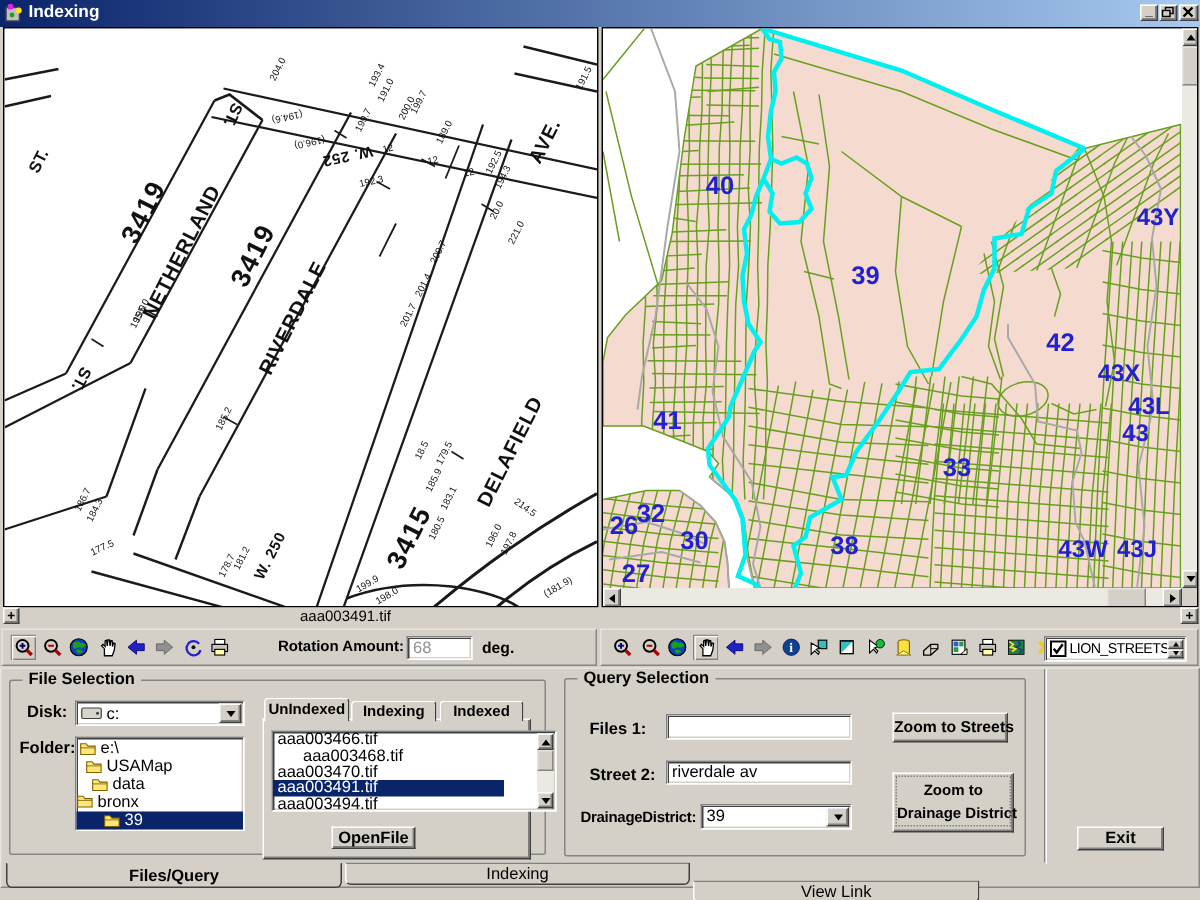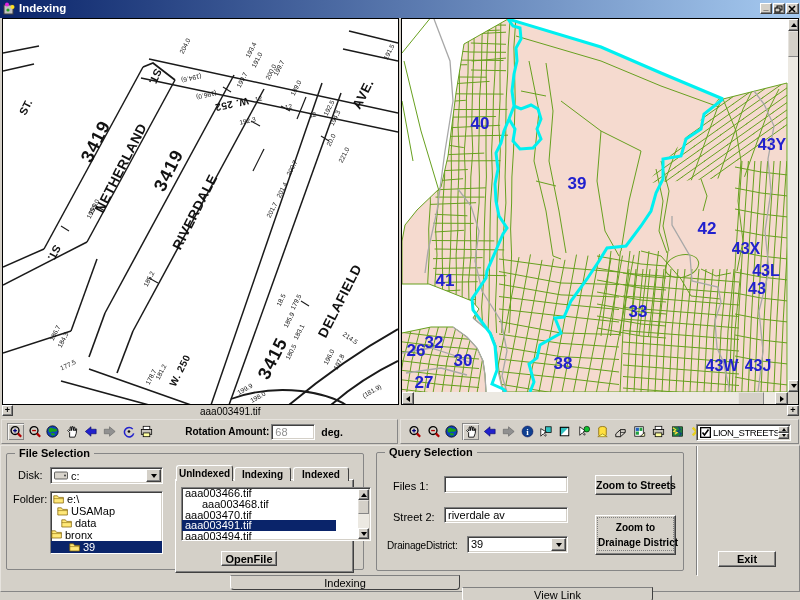--- a/index.html
+++ b/index.html
@@ -1,21 +1,21 @@
 <!DOCTYPE html>
 <html><head><meta charset="utf-8"><style>
 * {margin:0;padding:0;box-sizing:border-box}
 body {width:800px;height:600px;position:relative;font-family:"Liberation Sans",sans-serif;background:#d4d0c8;overflow:hidden}
 .abs {position:absolute}
 .raised2 {border-top:1px solid #e6e3de;border-left:1px solid #e6e3de;border-right:1px solid #868686;border-bottom:1px solid #868686}
 .sunken {border-top:1px solid #808080;border-left:1px solid #808080;border-right:1px solid #fff;border-bottom:1px solid #fff;box-shadow:inset 1px 1px 0 #404040,inset -1px -1px 0 #d4d0c8}
 .btn {background:#d4d0c8;border-top:1px solid #fff;border-left:1px solid #fff;border-right:1px solid #404040;border-bottom:1px solid #404040;box-shadow:inset -1px -1px 0 #808080;font-weight:700;font-size:11px;text-align:center;color:#000}
 .gbox {border:1px solid #868686;border-radius:2px;position:absolute}
 .gbox>span {position:absolute;top:-7px;left:8px;background:#d4d0c8;padding:0 4px;font-weight:700;font-size:11px}
-.lbl {position:absolute;font-weight:400;font-size:11px;color:#000}
+.lbl {position:absolute;font-weight:700;font-size:11px;color:#000}
 .tb {position:absolute;background:#d4d0c8;display:flex;align-items:center}
 .sbtn {background:#d4d0c8;border-top:1px solid #fff;border-left:1px solid #fff;border-right:1px solid #404040;border-bottom:1px solid #404040;box-shadow:inset -1px -1px 0 #808080;font-size:7px;color:#000;display:flex;align-items:center;justify-content:center}
 
 .tri-u {width:0;height:0;border-left:3px solid transparent;border-right:3px solid transparent;border-bottom:4px solid #000}
 .tri-d {width:0;height:0;border-left:3px solid transparent;border-right:3px solid transparent;border-top:4px solid #000}
 .tri-l {width:0;height:0;border-top:3px solid transparent;border-bottom:3px solid transparent;border-right:4px solid #000}
 .tri-r {width:0;height:0;border-top:3px solid transparent;border-bottom:3px solid transparent;border-left:4px solid #000}
 .tri-u2 {width:0;height:0;border-left:2px solid transparent;border-right:2px solid transparent;border-bottom:3px solid #000}
 .tri-d2 {width:0;height:0;border-left:2px solid transparent;border-right:2px solid transparent;border-top:3px solid #000}
 .tab {position:absolute;background:#d4d0c8;border-left:1px solid #fff;border-right:1px solid #404040;border-bottom:1px solid #404040;border-radius:0 0 4px 4px;font-size:11px;text-align:center}
@@ -729,14 +729,15 @@
 </div>
 <div class="btn abs" style="left:595px;top:475px;width:77px;height:20px;line-height:18px;font-size:10.5px;white-space:nowrap">Zoom to Streets</div>
 <div class="btn abs" style="left:595px;top:515px;width:81px;height:40px;font-size:10px;white-space:nowrap">
     <div style="outline:1px dotted #808080;margin:2px;padding-top:2px;height:32px;line-height:15px">Zoom to<br>Drainage District</div>
   </div>
 
 <div class="btn abs" style="left:718px;top:551px;width:58px;height:16px;line-height:15px">Exit</div>
 
 <div class="abs" style="left:0;top:575px;width:800px;height:17px">
   <div class="abs" style="left:1px;top:0;width:696px;height:1px;background:#d4d0c8"></div>
+  <div class="tab" style="left:4px;top:0;width:224px;height:17px;font-weight:700;line-height:16px;border-left:1px solid #404040;z-index:2;border-top:1px solid #d4d0c8">Files/Query</div>
   <div class="tab" style="left:230px;top:0;width:230px;height:15px;line-height:14px;border-top:1px solid #808080">Indexing</div>
   <div class="tab" style="left:462px;top:12px;width:191px;height:15px;line-height:14px;border-top:1px solid #808080">View Link</div>
 </div>
 </body></html>

